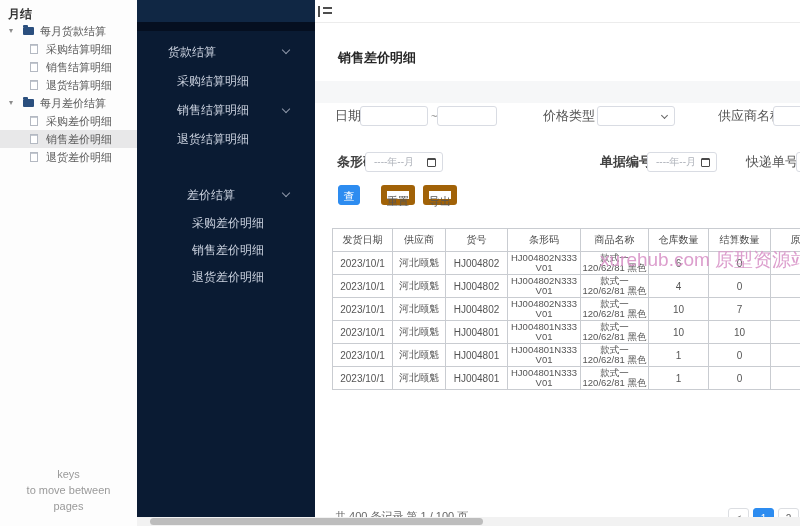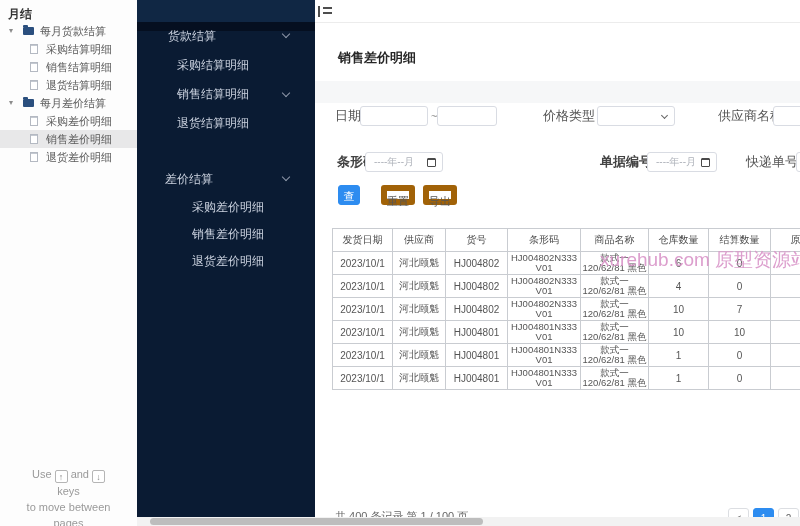--- a/index.html
+++ b/index.html
@@ -21,27 +21,27 @@
   .tree-label-1 { padding-left:40px; }
   .tree-label-2 { padding-left:46px; }
   .tree-hint { position:absolute; left:0; top:466px; width:137px; text-align:center; font-size:11px; color:#9a9a9a; line-height:16px; }
   .keycap { display:inline-block; min-width:13px; height:13px; line-height:12px; border:1px solid #b5b5b5; border-radius:2px;
             font-size:9px; color:#8a8a8a; background:#fff; vertical-align:-2px; }
 
   
   .dark-nav { position:absolute; left:137px; top:0; width:178px; height:526px; background:#0a1b33; }
   .nav-top { position:absolute; left:0; top:0; width:178px; height:22px; background:#102744; }
   .nav-top-band { position:absolute; left:0; top:22px; width:178px; height:9px; background:#050f20; }
-  .nav-items { position:absolute; left:0; top:15px; width:178px; }
+  .nav-items { position:absolute; left:0; top:31px; width:178px; }
   .nav-item { position:relative; color:#ccd3e0; font-size:12px; cursor:pointer; }
   .nav-item .chev { position:absolute; right:26px; top:50%; margin-top:-5px; width:6px; height:6px;
                     border-right:1.5px solid #8e97a9; border-bottom:1.5px solid #8e97a9; transform:rotate(45deg); }
   .nl1 { padding-left:31px; height:30px; line-height:30px; margin-top:6px; }
   .nl2 { padding-left:40px; height:29px; line-height:29px; }
-  .nl3 { padding-left:28px; height:30px; line-height:30px; margin-top:26px; }
+  .nl3 { padding-left:50px; height:30px; line-height:30px; margin-top:26px; }
   .nl4 { padding-left:55px; height:27px; line-height:27px; }
 
   
   .content { position:absolute; left:315px; top:0; width:485px; height:526px; background:#fff; overflow:hidden; }
   .topbar { position:absolute; left:0; top:0; width:485px; height:23px; background:#fff; border-bottom:1px solid #ececec; }
   .collapse-ico { position:absolute; left:3px; top:6px; width:14px; height:11px; border-left:2px solid #4d4d4d; }
   .collapse-ico:before { content:""; position:absolute; left:3px; top:1px; width:9px; height:2px; background:#4d4d4d; }
   .collapse-ico:after  { content:""; position:absolute; left:3px; top:6px; width:9px; height:2px; background:#4d4d4d; }
   .page-title { position:absolute; left:23px; top:49px; font-size:13px; font-weight:bold; color:#262626; }
   .form-band { position:absolute; left:0; top:81px; width:485px; height:22px; background:#f6f7f8; }
@@ -120,26 +120,20 @@
         <div class="tree-item selected">
           <span class="ico-file"></span>
           <div class="tree-label-2">销售差价明细</div>
         </div>
         <div class="tree-item">
           <span class="ico-file"></span>
           <div class="tree-label-2">退货差价明细</div>
         </div>
       </div>
     <div class="tree-hint">
-      <div>
-        <span>Use</span>
-        <span class="keycap">↑</span>
-        <span>and</span>
-        <span class="keycap">↓</span>
-      </div>
       <div>keys</div>
       <div>to move between</div>
       <div>pages</div>
     </div>
   </aside>
 
   <nav class="dark-nav">
     <div class="nav-top"></div>
     <div class="nav-top-band"></div>
     <div class="nav-items" id="nav-items">

